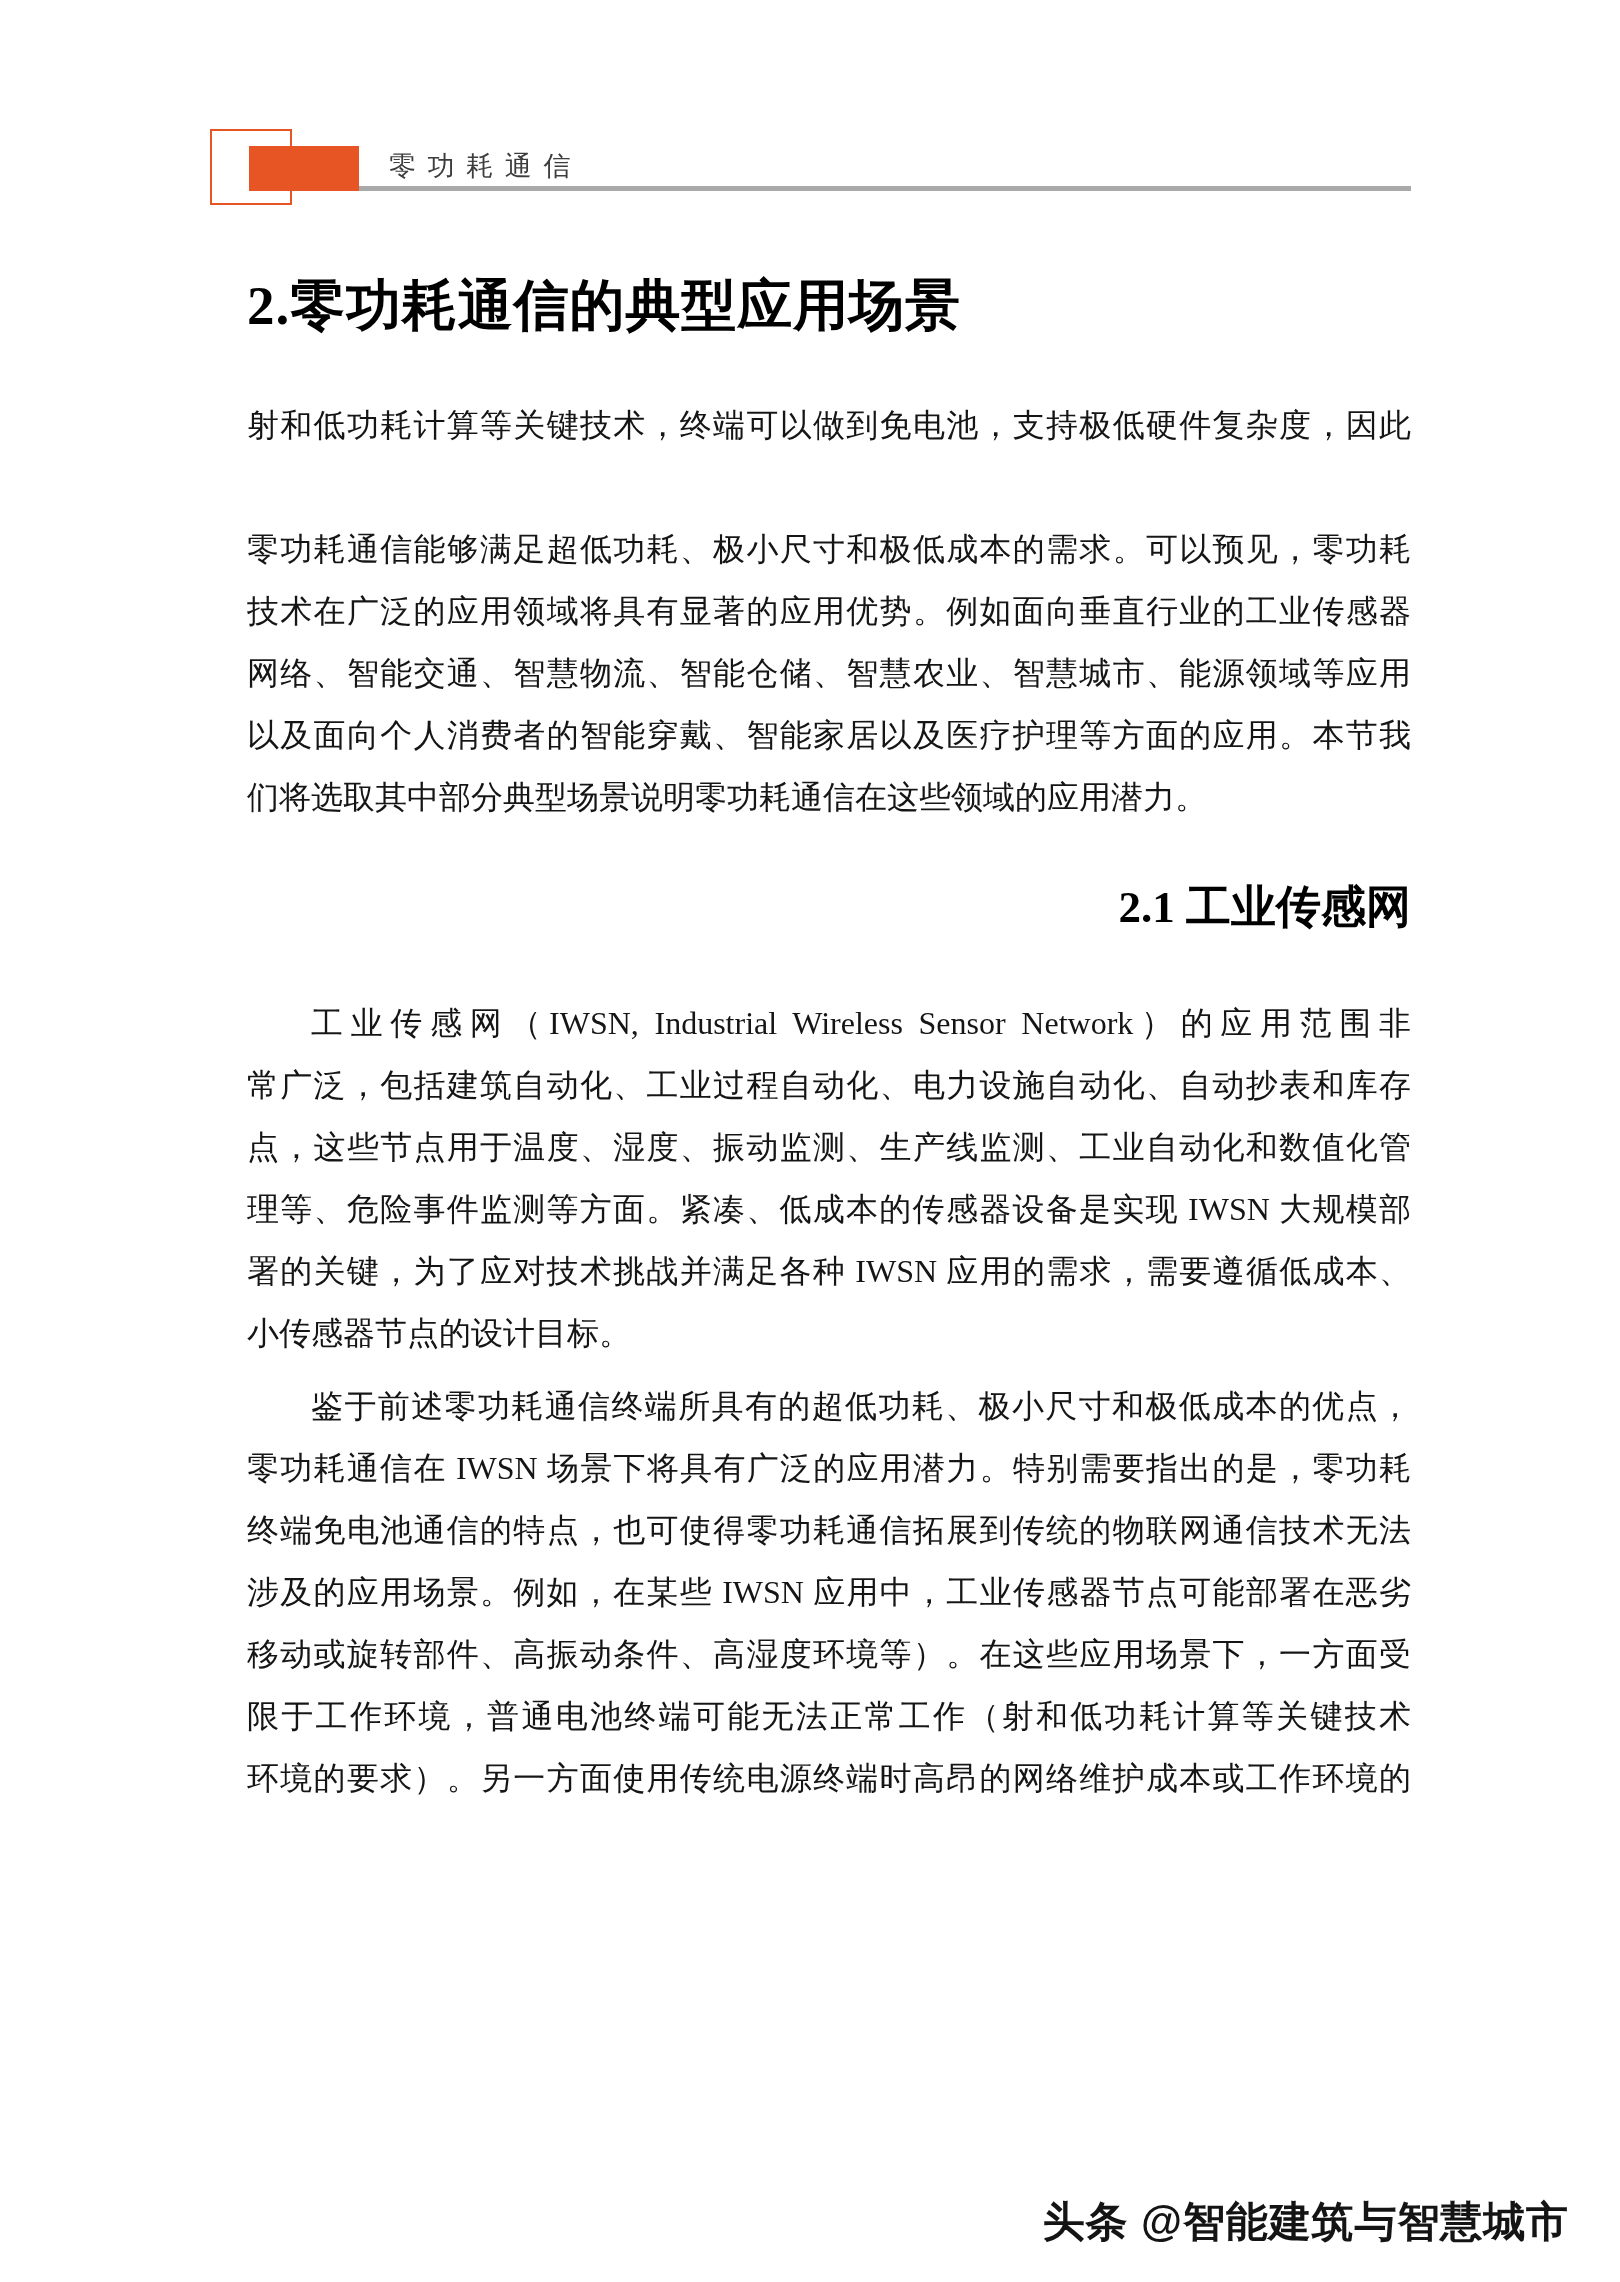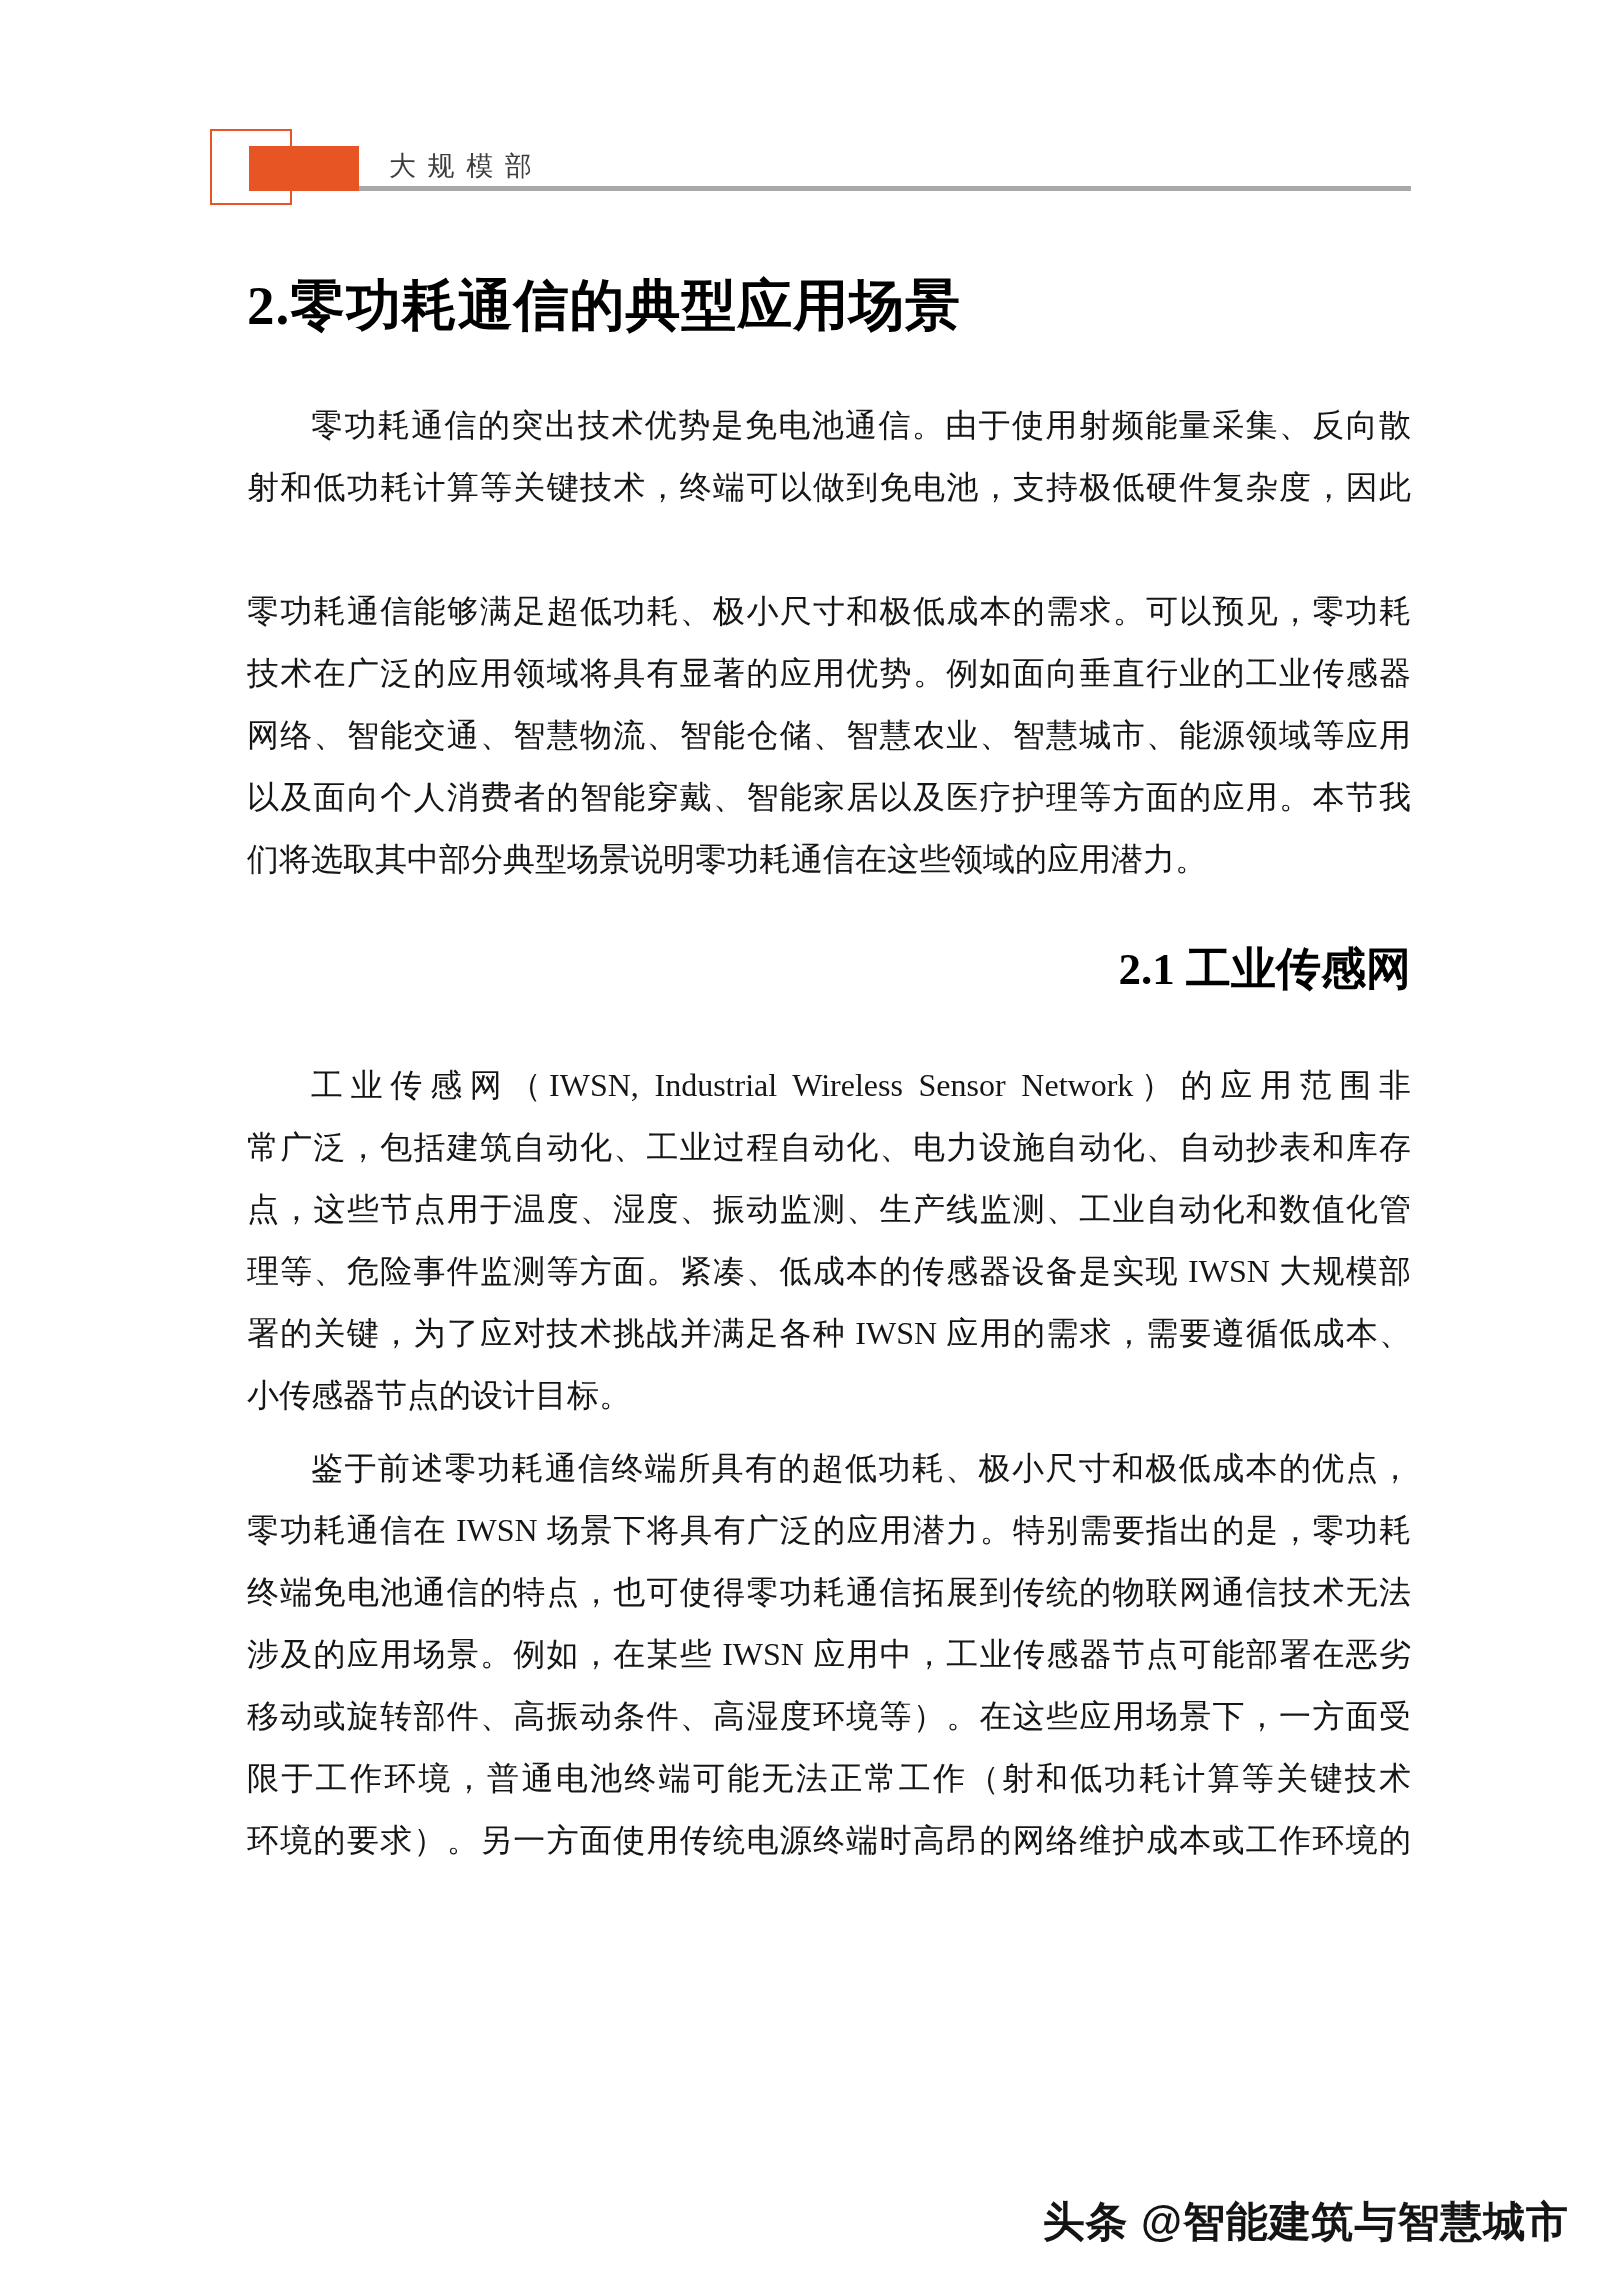--- a/index.html
+++ b/index.html
@@ -104,29 +104,28 @@
 </style>
 </head>
 <body>
 
 <div class="page">
 
   <header>
     <div class="logo-outline"></div>
     <div class="logo-fill"></div>
     <div class="header-rule"></div>
-    <span class="chapter-title">大规模部</span>
+    <span class="chapter-title">零功耗通信</span>
   </header>
 
   <main class="content">
 
     <h1 class="doc-title">2.零功耗通信的典型应用场景</h1>
 
     <div class="para p1">
-      <div class="line indent">零功耗通信的突出技术优势是免电池通信。由于使用射频能量采集、反向散</div>
       <div class="line">射和低功耗计算等关键技术，终端可以做到免电池，支持极低硬件复杂度，因此</div>
     </div>
 
     <div class="para p2">
       <div class="line">零功耗通信能够满足超低功耗、极小尺寸和极低成本的需求。可以预见，零功耗</div>
       <div class="line">技术在广泛的应用领域将具有显著的应用优势。例如面向垂直行业的工业传感器</div>
       <div class="line">网络、智能交通、智慧物流、智能仓储、智慧农业、智慧城市、能源领域等应用</div>
       <div class="line">以及面向个人消费者的智能穿戴、智能家居以及医疗护理等方面的应用。本节我</div>
       <div class="line short">们将选取其中部分典型场景说明零功耗通信在这些领域的应用潜力。</div>
     </div>

